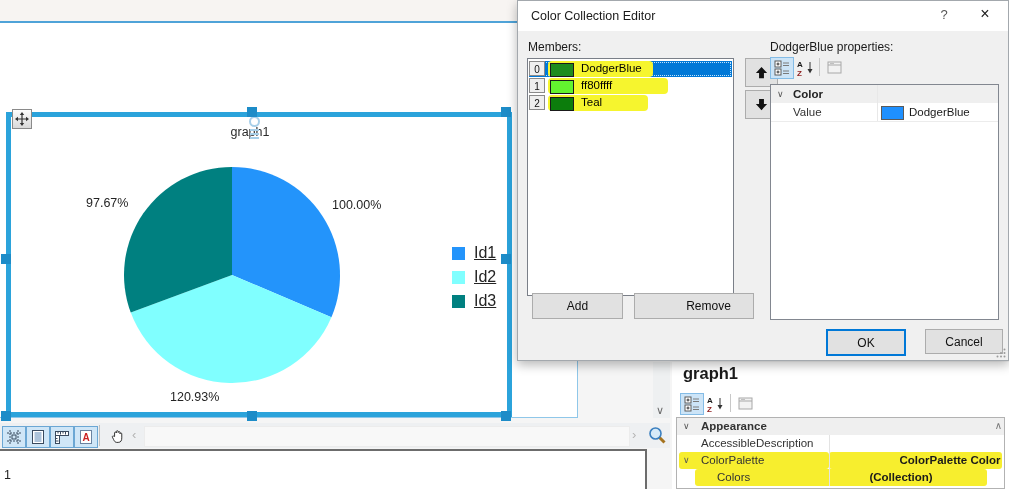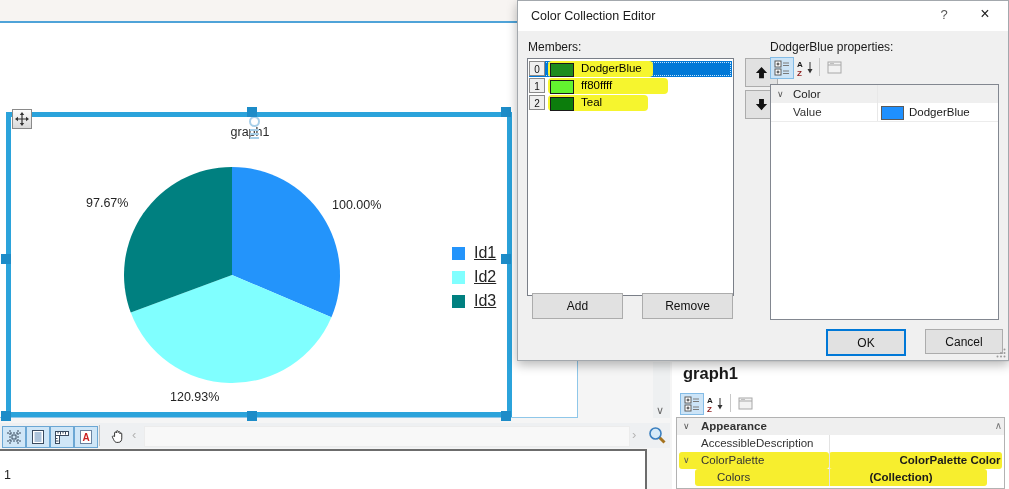--- a/index.html
+++ b/index.html
@@ -289,21 +289,21 @@
     </div>
     <div class="arrow-btn" style="top:89px;">
       <span>
           <svg width="15" height="15" viewBox="0 0 16 16" style="transform:rotate(180deg);">
             <path d="M8 2 L14 8.5 H10.6 V14 H5.4 V8.5 H2 Z" fill="#111"></path>
           </svg>
         </span>
     </div>
 
     <div class="btn" style="left:14px;top:292px;width:89px;height:24px;">Add</div>
-    <div class="btn" style="left:124px;top:292px;width:89px;height:24px;">Remove</div>
+    <div class="btn" style="left:116px;top:292px;width:89px;height:24px;padding-left:29px;">Remove</div>
 
     <span class="abs lbl" style="left:252px;top:39px;">DodgerBlue properties:</span>
     <div class="mini-btn toggled" style="left:252px;top:56px;">
       <span>
           <svg width="16" height="16" viewBox="0 0 16 16">
             <rect x="1" y="1" width="6" height="6" fill="#fff" stroke="#5a5a5a"></rect>
             <path d="M2.5 4 h3 M4 2.5 v3" stroke="#333"></path>
             <rect x="1" y="9" width="6" height="6" fill="#fff" stroke="#5a5a5a"></rect>
             <path d="M2.5 12 h3 M4 10.5 v3" stroke="#333"></path>
             <path d="M9 3 h6 M9 5.5 h6 M9 11 h6 M9 13.5 h6" stroke="#7a7a7a"></path>
@@ -327,21 +327,21 @@
             <rect x="1" y="1" width="13" height="11" fill="#f2f2f2" stroke="#a8a8a8"></rect>
             <path d="M1 4 h13" stroke="#a8a8a8"></path>
             <path d="M3 2.5 h4" stroke="#c0c0c0"></path>
           </svg>
         </span>
     </div>
 
     <div class="dgrid">
       <div class="dcat">
         <span class="chev" style="position:absolute;left:6px;font-size:9px;color:#555;">∨</span>
-        <span style="position:absolute;left:22px;font-weight:normal;color:#222;">Color</span>
+        <span style="position:absolute;left:22px;font-weight:bold;color:#222;">Color</span>
       </div>
       <div class="dval-row">
         <span style="position:absolute;left:22px;color:#333;">Value</span>
         <span class="dsw" style="background: rgb(30, 144, 255);"></span>
         <span style="position:absolute;left:138px;color:#1a1a1a;">DodgerBlue</span>
       </div>
       <div class="dsplit"></div>
     </div>
 
     <div class="btn default" style="left:308px;top:328px;width:76px;height:23px;">OK</div>

